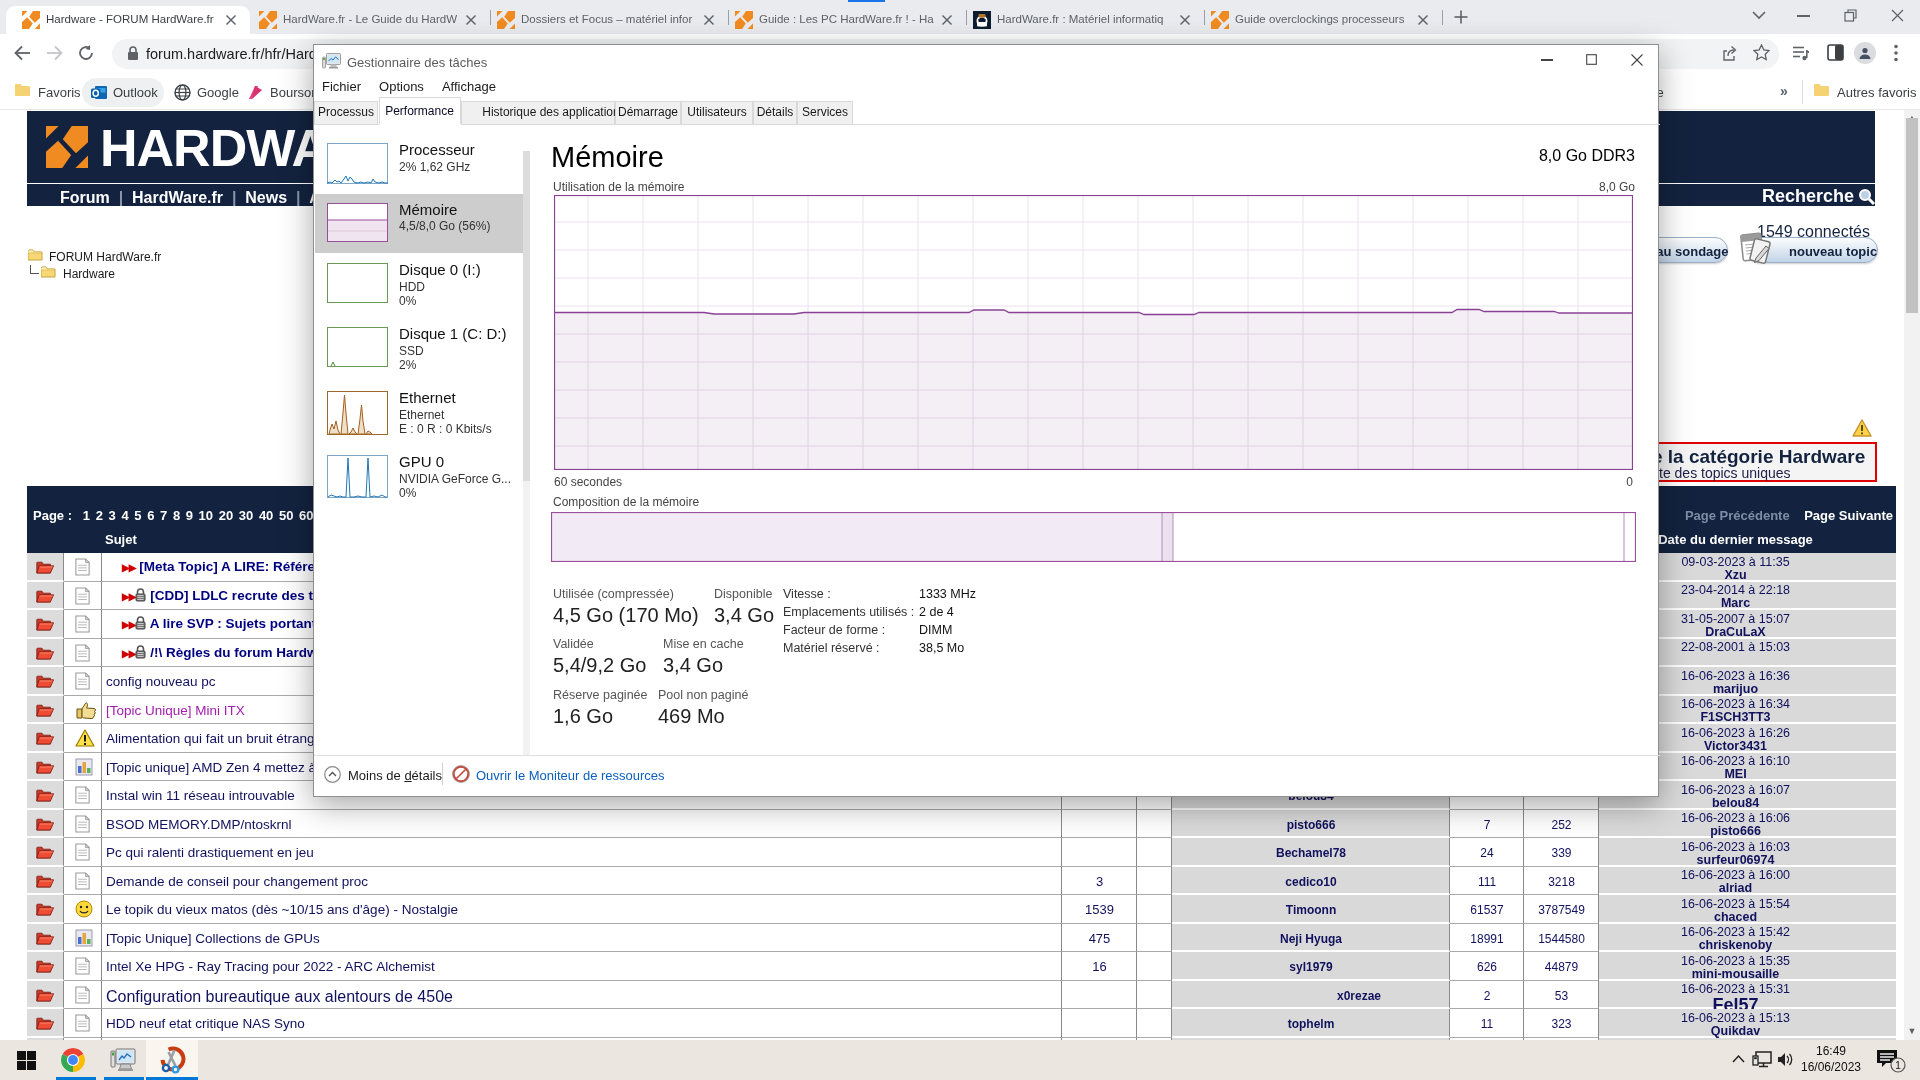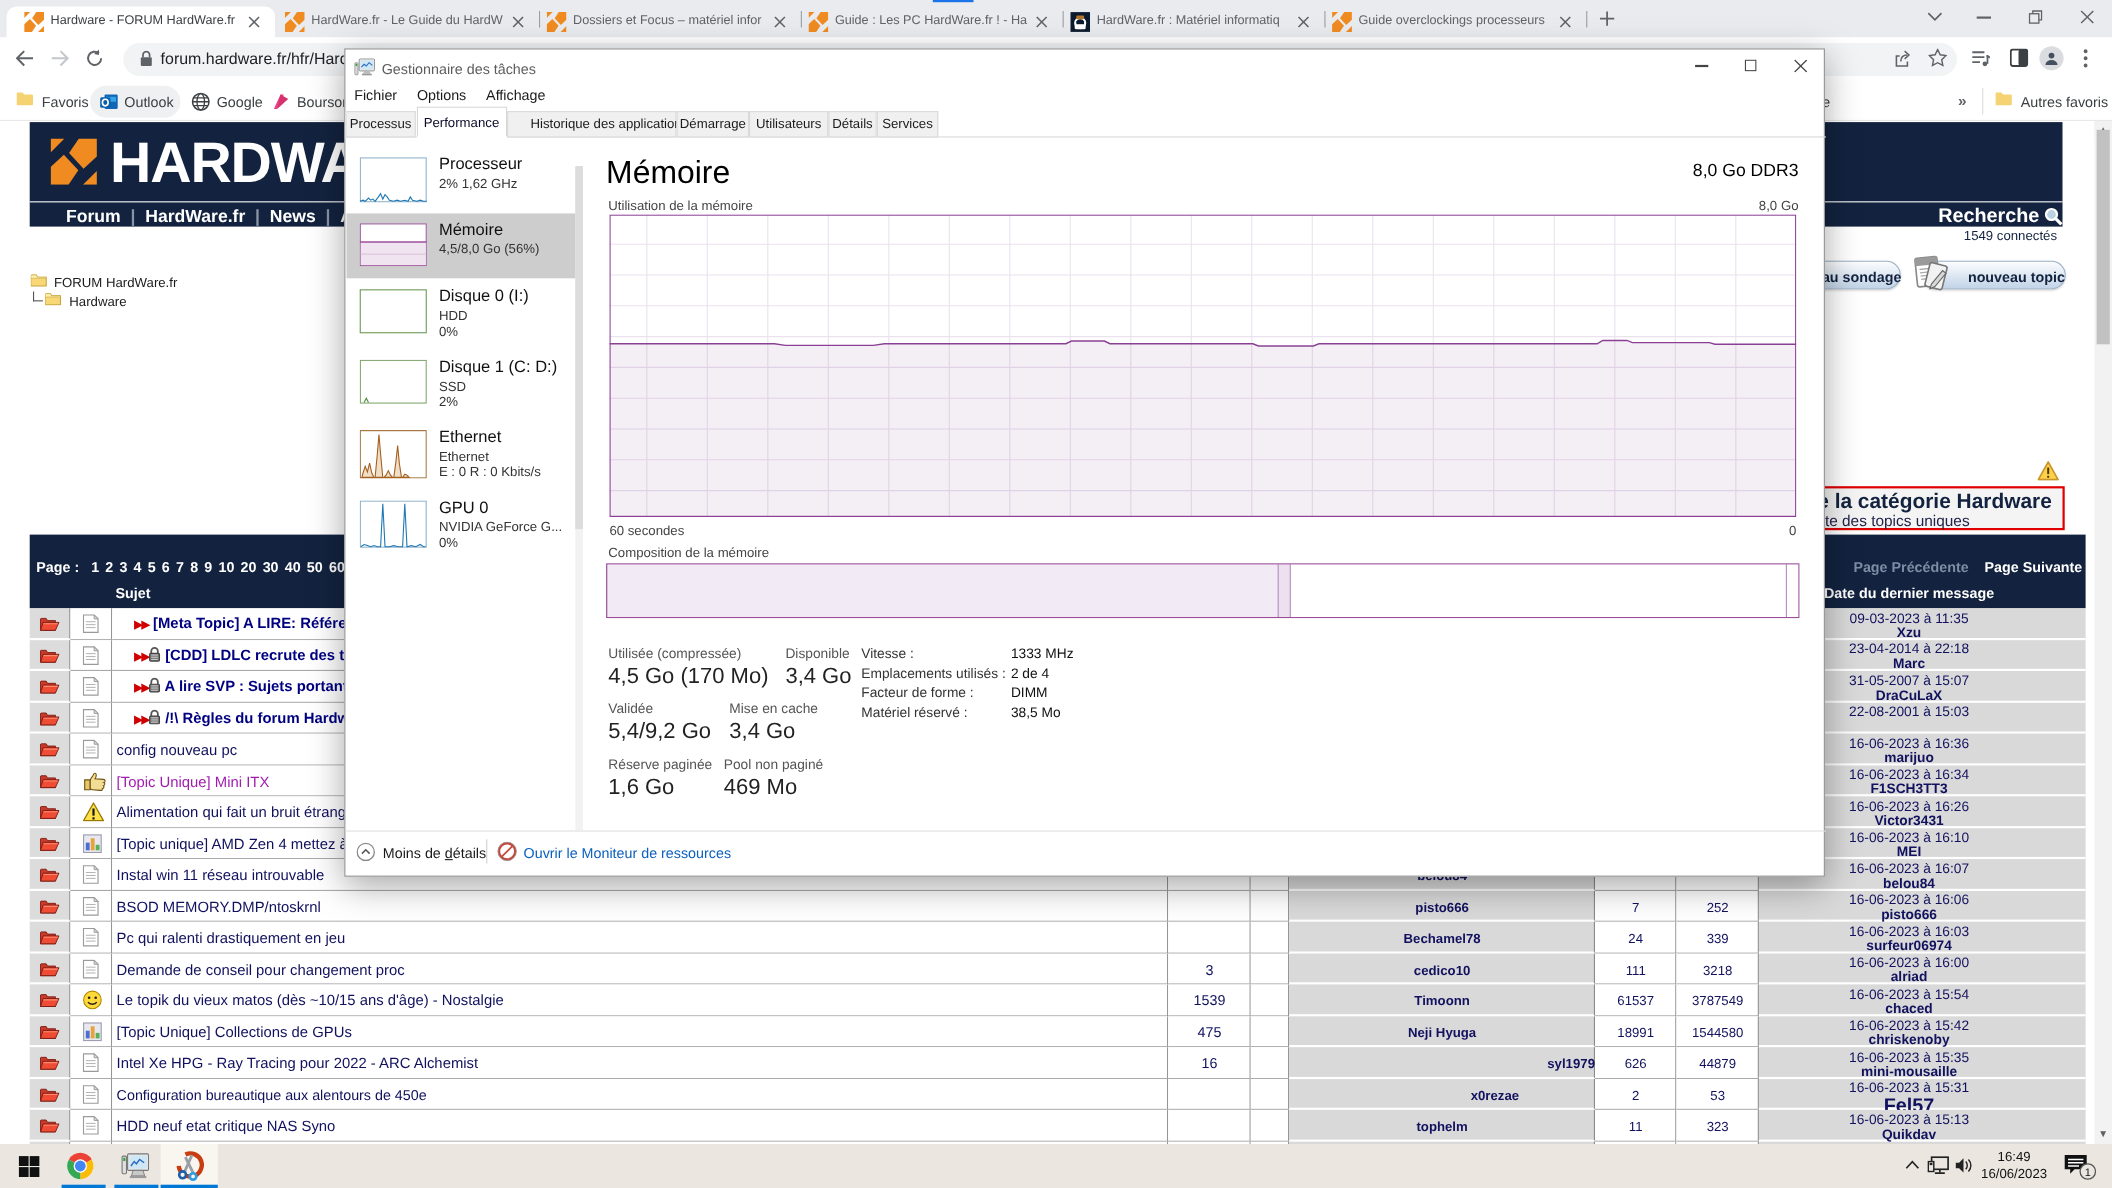--- a/index.html
+++ b/index.html
@@ -20,21 +20,21 @@
 </g>
     </svg>
 <div class="a" style="left:100px;top:8px;color:#fff;font-size:52px;font-weight:bold;letter-spacing:-1px;">HARDWARE<span style="font-size:30px;">.FR</span></div>
 <div class="a" style="left:27px;top:73px;width:1848px;height:1px;background:#fff;"></div>
 <div class="a" style="left:60px;top:79px;font-size:16px;color:#fff;font-weight:bold;">Forum&nbsp;&nbsp;<span style="color:#8a94a6;">|</span>&nbsp;&nbsp;HardWare.fr&nbsp;&nbsp;<span style="color:#8a94a6;">|</span>&nbsp;&nbsp;News&nbsp;&nbsp;<span style="color:#8a94a6;">|</span>&nbsp;&nbsp;Articles&nbsp;&nbsp;<span style="color:#8a94a6;">|</span>&nbsp;&nbsp;PC&nbsp;&nbsp;<span style="color:#8a94a6;">|</span>&nbsp;&nbsp;Shopping&nbsp;&nbsp;<span style="color:#8a94a6;">|</span>&nbsp;&nbsp;Prix</div>
 <div class="a" style="left:1706px;top:76px;font-size:18px;color:#fff;font-weight:bold;width:148px;text-align:right;">Recherche</div>
 <svg class="a" style="left:1858px;top:78px;" width="18" height="18" viewBox="0 0 18 18">
       <circle cx="7" cy="7" r="5" fill="#bcd0e4" stroke="#fff" stroke-width="2"></circle>
       <line x1="11" y1="11" x2="16" y2="16" stroke="#fff" stroke-width="3"></line>
     </svg>
-<div class="a" style="left:1660px;top:97px;width:210px;text-align:right;font-size:12px;color:#13233f;padding-left:17px;">1549 connectés</div>
+<div class="a" style="left:1660px;top:113px;width:210px;text-align:right;font-size:16px;color:#13233f;padding-left:17px;">1549 connectés</div>
 <div class="a" style="left:28px;top:139px;">
       <svg width="15" height="12" viewBox="0 0 15 12">
         <path d="M0,2 L0,11 L14,11 L14,3 L6,3 L5,1 L1,1 Z" fill="#f7d776" stroke="#caa53d" stroke-width="1"></path>
         <path d="M0,4 L14,4 L14,3 L6,3 L5,1 L1,1 L0,2 Z" fill="#fdeeb3" stroke="#caa53d" stroke-width="0.5"></path>
       </svg>
     </div>
 <div class="a" style="left:49px;top:140px;font-size:12px;color:#1a1a1a;">FORUM HardWare.fr</div>
 <div class="a" style="left:30px;top:155px;width:9px;height:9px;border-left:1px solid #555;border-bottom:1px solid #555;"></div>
 <div class="a" style="left:41px;top:156px;">
       <svg width="15" height="12" viewBox="0 0 15 12">
@@ -568,21 +568,21 @@
             <line x1="3.5" y1="14" x2="13.5" y2="14"></line>
           </g>
         </svg>
       </div>
 <div class="a" style="left:75px;top:0;width:960px;height:28.5px;background:#fff;border-bottom:1px solid #aaa;border-right:1px solid #8a8a8a;"></div>
 <div class="a" style="left:79px;top:7px;font-size:13.5px;color:#11115e;white-space:nowrap;">Intel Xe HPG - Ray Tracing pour 2022 - ARC Alchemist</div>
 <div class="a" style="left:1035px;top:0;width:75px;height:28.5px;background:#fff;border-bottom:1px solid #aaa;border-right:1px solid #8a8a8a;"></div>
 <div class="a" style="left:1035px;top:7px;width:75px;text-align:center;font-size:13px;color:#11115e;">16</div>
 <div class="a" style="left:1110px;top:0;width:35px;height:28.5px;background:#fff;border-bottom:1px solid #aaa;border-right:1px solid #8a8a8a;"></div>
 <div class="a" style="left:1145px;top:0;width:278px;height:28.5px;background:#d9d9d9;border-bottom:2px solid #fff;border-right:1px solid #8a8a8a;"></div>
-<div class="a" style="left:1145px;top:8px;width:278px;text-align:right;font-size:12px;font-weight:bold;color:#11115e;">syl1979</div>
+<div class="a" style="left:1145px;top:8px;width:278px;text-align:center;font-size:12px;font-weight:bold;color:#11115e;">syl1979</div>
 <div class="a" style="left:1423px;top:0;width:74px;height:28.5px;background:#fff;border-bottom:1px solid #aaa;border-right:1px solid #8a8a8a;"></div>
 <div class="a" style="left:1423px;top:8px;width:74px;text-align:center;font-size:12px;color:#11115e;">626</div>
 <div class="a" style="left:1497px;top:0;width:75px;height:28.5px;background:#fff;border-bottom:1px solid #aaa;border-right:1px solid #8a8a8a;"></div>
 <div class="a" style="left:1497px;top:8px;width:75px;text-align:center;font-size:12px;color:#11115e;">44879</div>
 <div class="a" style="left:1572px;top:0;width:297px;height:28.5px;background:#d9d9d9;border-bottom:2px solid #fff;"></div>
 <div class="a" style="left:1572px;top:1.5px;width:273px;text-align:center;font-size:12.5px;color:#11115e;">16-06-2023 à 15:35</div>
 <div class="a" style="left:1572px;top:14.5px;width:273px;text-align:center;font-size:12.5px;font-weight:bold;color:#11115e;">mini-mousaille</div>
 </div>
 <div class="a" style="left:0;top:494.5px;width:1869px;height:28.5px;">
 <div class="a" style="left:0;top:0;width:37px;height:28.5px;background:#dcdcdc;border-bottom:2px solid #fff;border-right:1px solid #8a8a8a;"></div>
@@ -599,21 +599,21 @@
           <path d="M1,1 L12,1 L16,5 L16,19 L1,19 Z" fill="#fff" stroke="#9a9a9a" stroke-width="1.2"></path>
           <path d="M12,1 L12,5 L16,5 Z" fill="#dcdcdc" stroke="#9a9a9a" stroke-width="1"></path>
           <g stroke="#b0b0b0" stroke-width="1">
             <line x1="3.5" y1="8" x2="13.5" y2="8"></line>
             <line x1="3.5" y1="11" x2="13.5" y2="11"></line>
             <line x1="3.5" y1="14" x2="13.5" y2="14"></line>
           </g>
         </svg>
       </div>
 <div class="a" style="left:75px;top:0;width:960px;height:28.5px;background:#fff;border-bottom:1px solid #aaa;border-right:1px solid #8a8a8a;"></div>
-<div class="a" style="left:79px;top:7px;font-size:13px;color:#11115e;white-space:nowrap;">Configuration bureautique aux alentours de 450e</div>
+<div class="a" style="left:79px;top:7px;font-size:16px;color:#11115e;white-space:nowrap;">Configuration bureautique aux alentours de 450e</div>
 <div class="a" style="left:1035px;top:0;width:75px;height:28.5px;background:#fff;border-bottom:1px solid #aaa;border-right:1px solid #8a8a8a;"></div>
 <div class="a" style="left:1110px;top:0;width:35px;height:28.5px;background:#fff;border-bottom:1px solid #aaa;border-right:1px solid #8a8a8a;"></div>
 <div class="a" style="left:1145px;top:0;width:278px;height:28.5px;background:#d9d9d9;border-bottom:2px solid #fff;border-right:1px solid #8a8a8a;"></div>
 <div class="a" style="left:1145px;top:8px;width:278px;text-align:center;font-size:12px;font-weight:bold;color:#11115e;margin-left:48px;">x0rezae</div>
 <div class="a" style="left:1423px;top:0;width:74px;height:28.5px;background:#fff;border-bottom:1px solid #aaa;border-right:1px solid #8a8a8a;"></div>
 <div class="a" style="left:1423px;top:8px;width:74px;text-align:center;font-size:12px;color:#11115e;">2</div>
 <div class="a" style="left:1497px;top:0;width:75px;height:28.5px;background:#fff;border-bottom:1px solid #aaa;border-right:1px solid #8a8a8a;"></div>
 <div class="a" style="left:1497px;top:8px;width:75px;text-align:center;font-size:12px;color:#11115e;">53</div>
 <div class="a" style="left:1572px;top:0;width:297px;height:28.5px;background:#d9d9d9;border-bottom:2px solid #fff;"></div>
 <div class="a" style="left:1572px;top:1.5px;width:273px;text-align:center;font-size:12.5px;color:#11115e;">16-06-2023 à 15:31</div>

